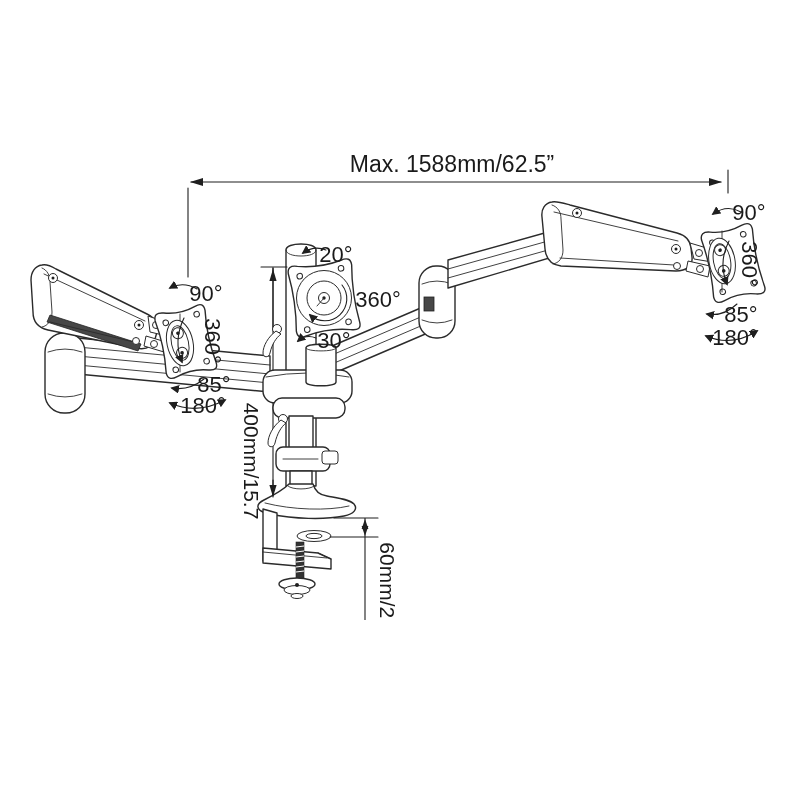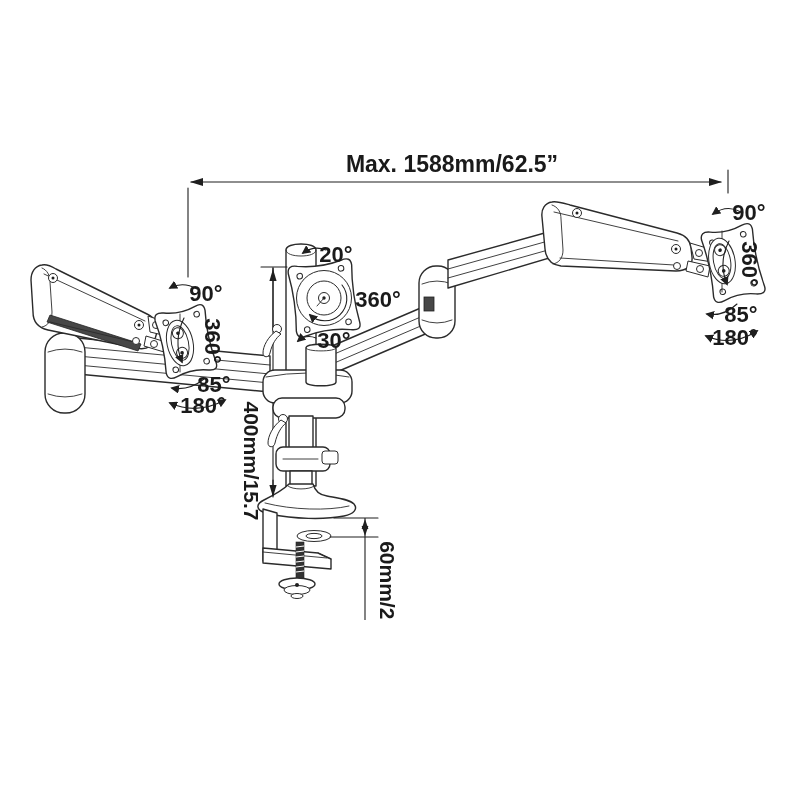--- a/index.html
+++ b/index.html
@@ -1,16 +1,16 @@
 <!DOCTYPE html>
 <html><head>
 <meta charset="utf-8">
 <style>
   html,body{margin:0;padding:0;background:#ffffff;}
-  .stage{width:800px;height:620px;background:#eab308;position:relative;overflow:hidden;font-weight:bold;}
+  .stage{width:800px;height:620px;background:#eab308;position:relative;overflow:hidden;}
   svg text{font-family:"Liberation Sans","DejaVu Sans",sans-serif;fill:#1a1a1a;}
   .wh{fill:#ffffff;stroke:#2b2b2b;stroke-width:1.4;stroke-linejoin:round;stroke-linecap:round;}
   .wh2{fill:#ffffff;stroke:#2b2b2b;stroke-width:1;stroke-linejoin:round;}
   .ln2{fill:none;stroke:#2b2b2b;stroke-width:0.9;stroke-linecap:round;}
   .dk{fill:#474747;stroke:#222222;stroke-width:0.8;}
   .dim{fill:none;stroke:#1f1f1f;stroke-width:1.1;stroke-linecap:round;}
   .dimf{fill:#1f1f1f;stroke:none;}
   .t-big{font-size:23px;}
   .t-dim{font-size:21px;}
   .t-ang{font-size:22px;}

